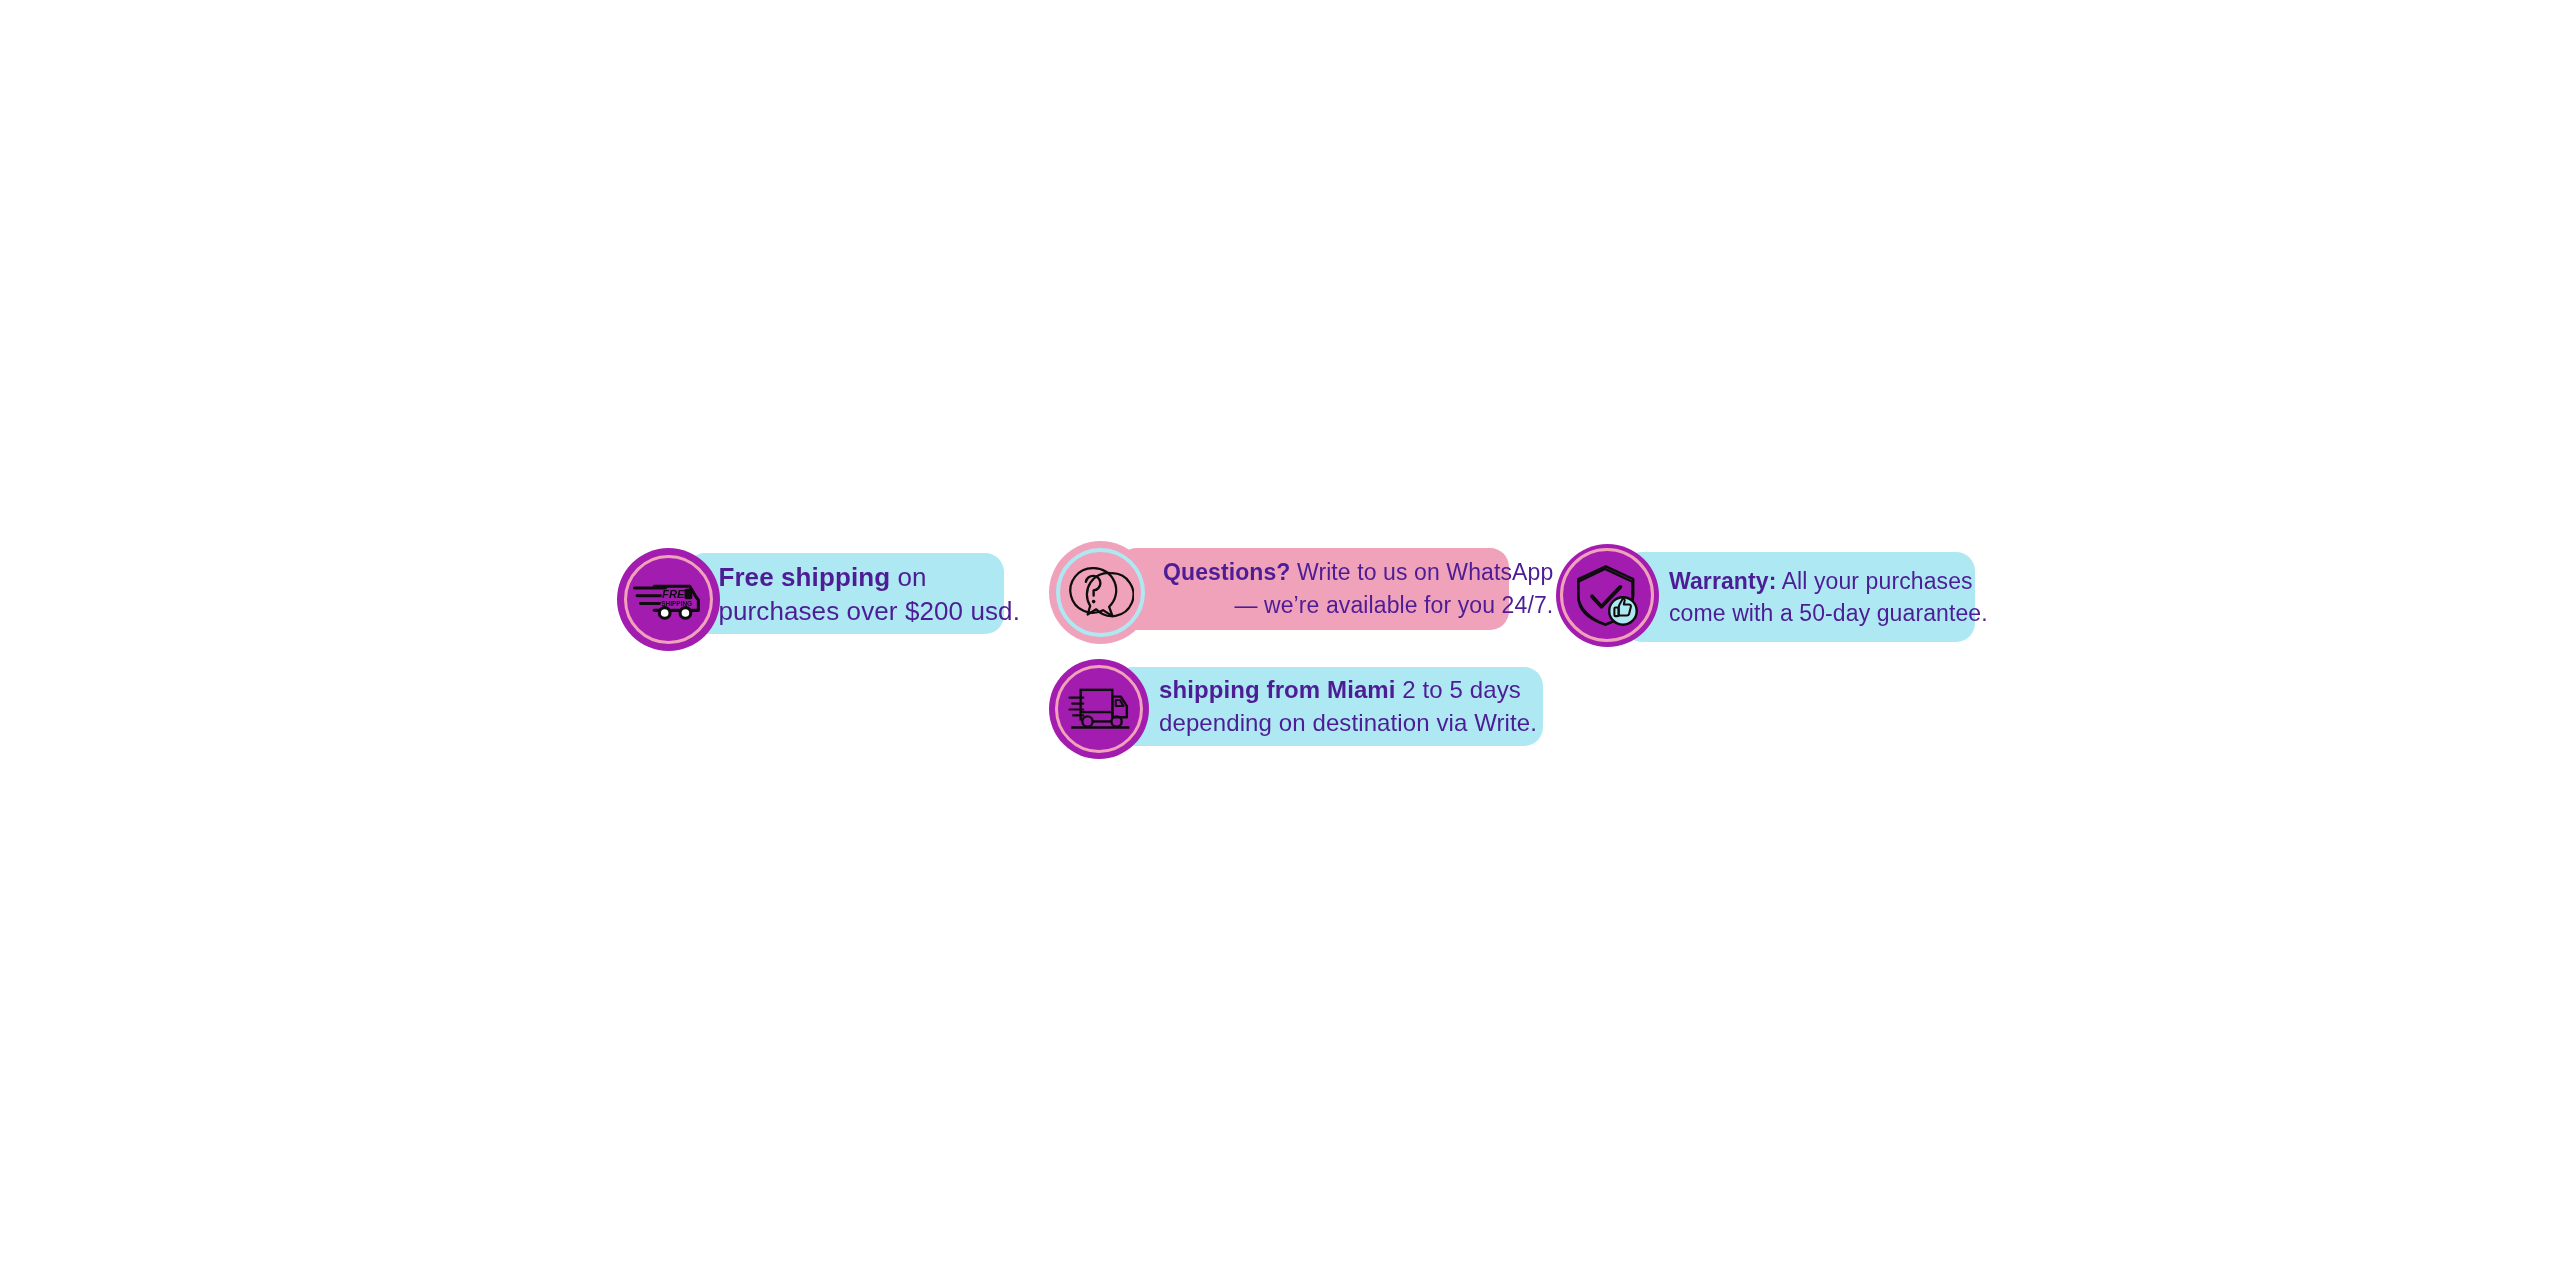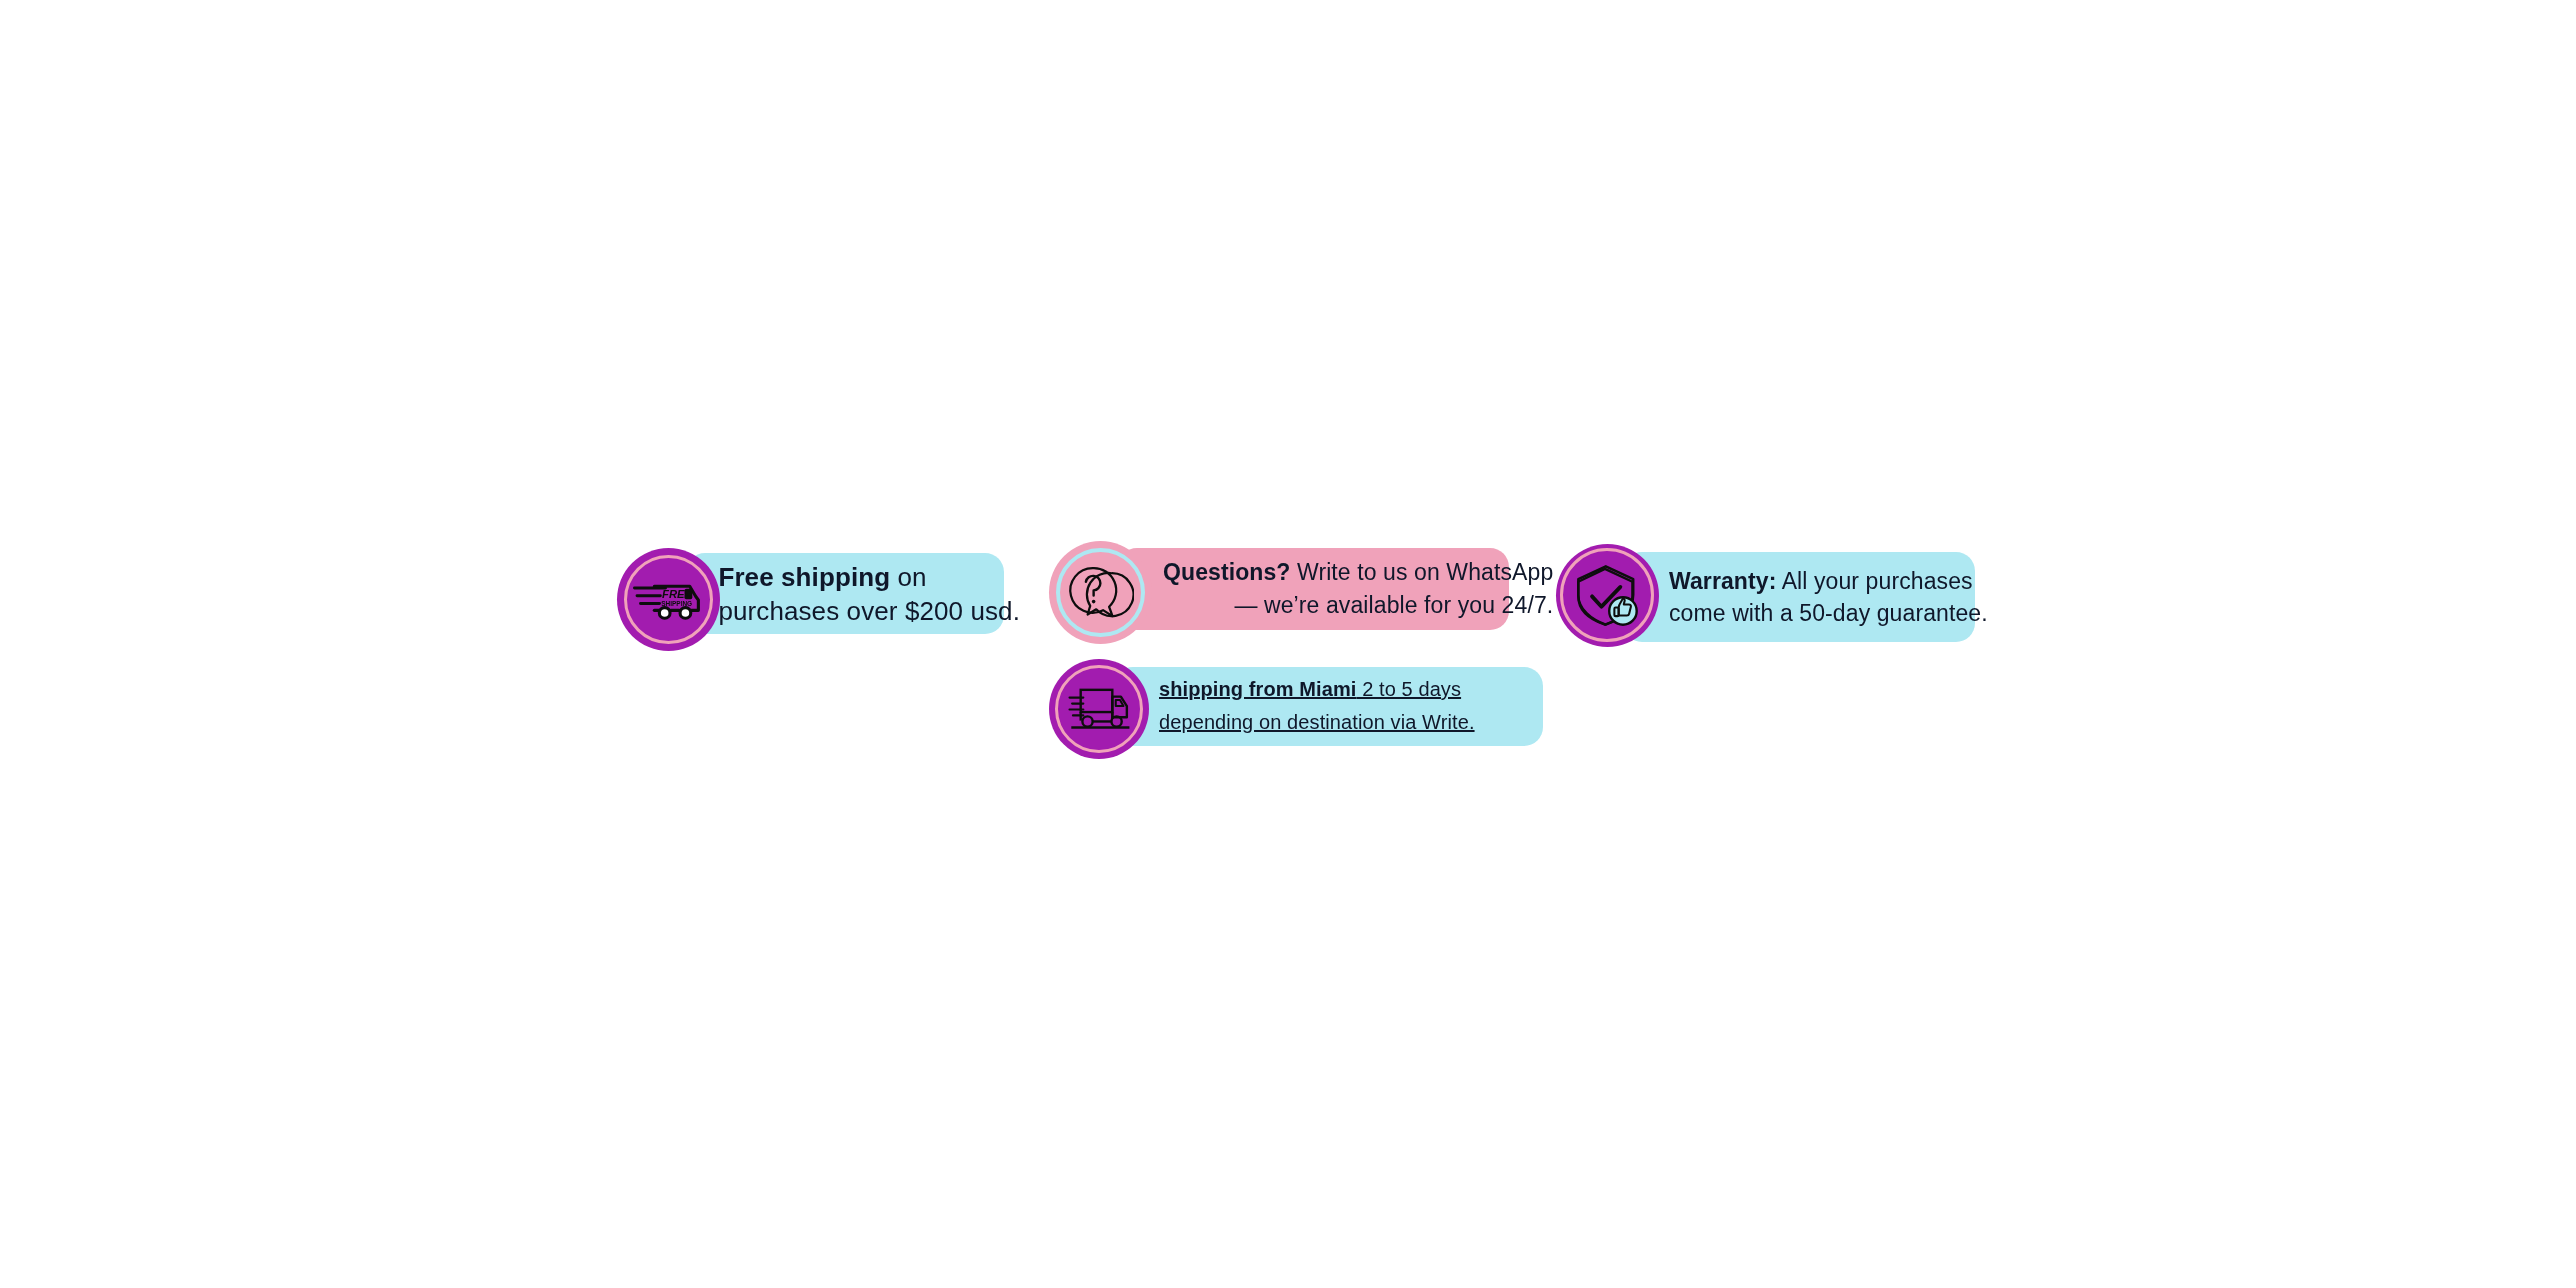--- a/index.html
+++ b/index.html
@@ -29,21 +29,21 @@
     box-sizing: border-box;
     display: flex;
     align-items: center;
   }
   .pill-blue { background: #AEE8F2; }
   .pill-pink { background: #F0A2BA; }
 
   .pill-text {
     font-size: 26px;
     line-height: 34px;
-    color: #0f172a;
+    color: #4c1d95;
     letter-spacing: 0.1px;
     white-space: nowrap;
   }
   .pill-text b {
     font-weight: 700;
   }
 
   
   .circle {
     position: absolute;
@@ -98,21 +98,21 @@
   #badge-warranty .pill   { left: 67px; top: 7.7px; width: 352px; height: 90px;
                             padding-left: 46px; }
   #badge-warranty .pill-text { font-size: 23px; line-height: 32px; }
 
   
   #badge-miami { left: 1049px; top: 659px; width: 507px; height: 101px; }
   #badge-miami .circle { left: 0px;  top: 0px; width: 100px; height: 100px; }
   #badge-miami .ring   { left: 6px;  top: 6px; width: 88px; height: 88px; }
   #badge-miami .pill   { left: 65px; top: 7.7px; width: 429px; height: 79px;
                          padding-left: 45px; }
-  #badge-miami .pill-text { font-size: 20px; line-height: 33px; text-decoration: underline; }
+  #badge-miami .pill-text { font-size: 24px; line-height: 33px; }
 </style>
 </head>
 <body>
 
 <div class="badge" id="badge-free-shipping">
   <div class="pill pill-blue">
     <div class="pill-text">
       <div><b>Free  shipping</b><span> on</span></div>
       <div>purchases over $200 usd.</div>
     </div>

